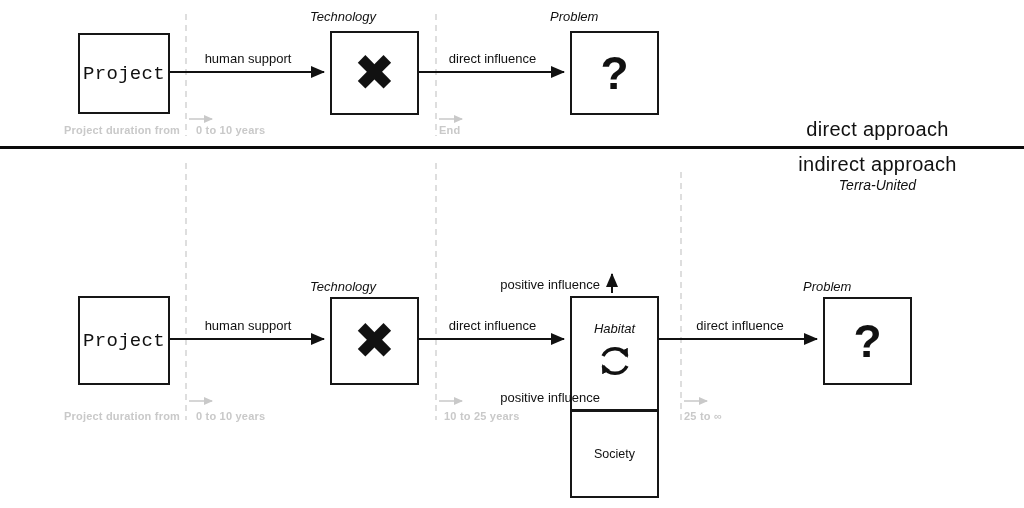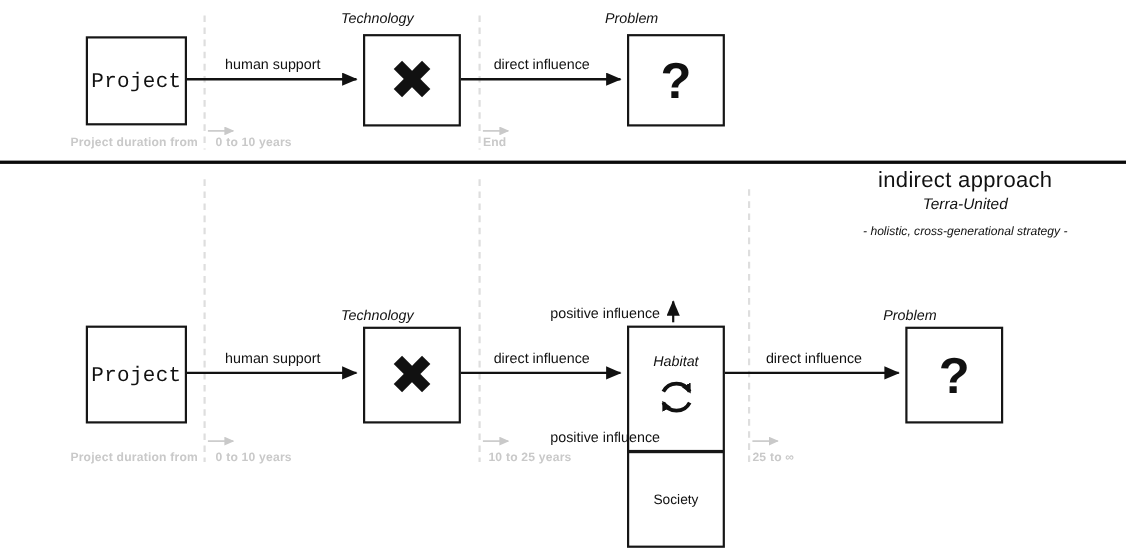--- a/index.html
+++ b/index.html
@@ -76,26 +76,26 @@
     <span class="q-symbol">?</span>
   </div>
 
   <div class="flow-label" style="left:166px;top:51px;width:164px;">human support</div>
   <div class="flow-label" style="left:415px;top:51px;width:155px;">direct influence</div>
 
   <div class="timeline-label" style="left:64px;top:124px;">Project duration from</div>
   <div class="timeline-label" style="left:196px;top:124px;">0 to 10 years</div>
   <div class="timeline-label" style="left:439px;top:124px;">End</div>
 
+  <div class="section-title" style="left:750px;top:118px;width:255px;">direct approach</div>
 
   <div class="divider"></div>
 
   <div class="section-title" style="left:745px;top:153px;width:265px;">indirect approach</div>
   <div class="brand" style="left:745px;top:177px;width:265px;">Terra-United</div>
-  <div class="strategy" style="left:745px;top:205px;width:265px;">- holistic, cross-generational strategy -</div>
 
   <div class="box" style="left:78px;top:296px;width:88px;height:85px;">
     <span class="project-text">Project</span>
   </div>
 
   <div class="box-title" style="left:310px;top:279px;width:125px;">Technology</div>
   <div class="box" style="left:330px;top:297px;width:85px;height:84px;">
     <span class="x-symbol">✖</span>
   </div>
 

